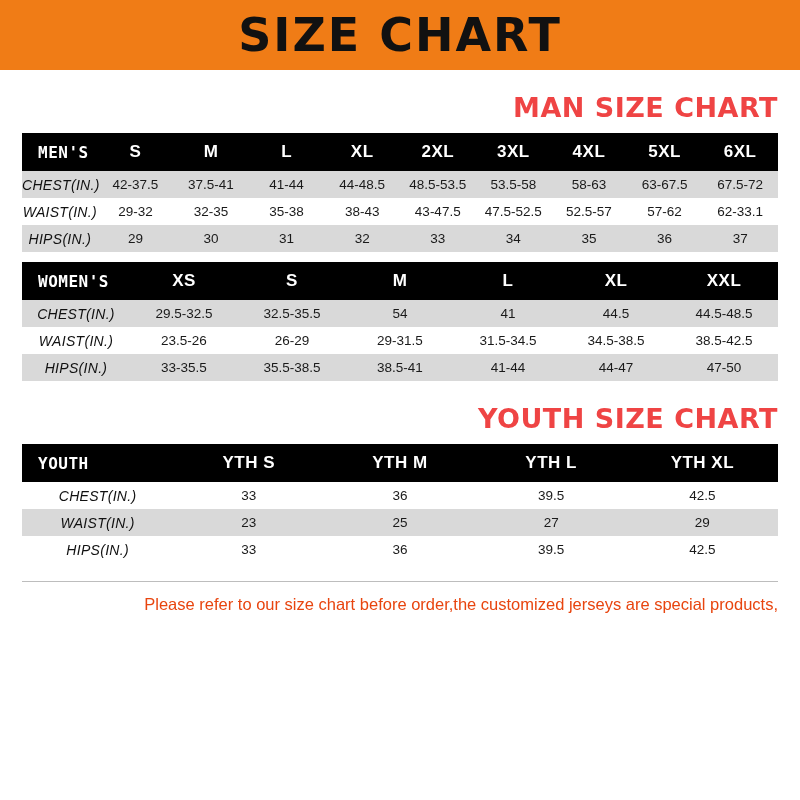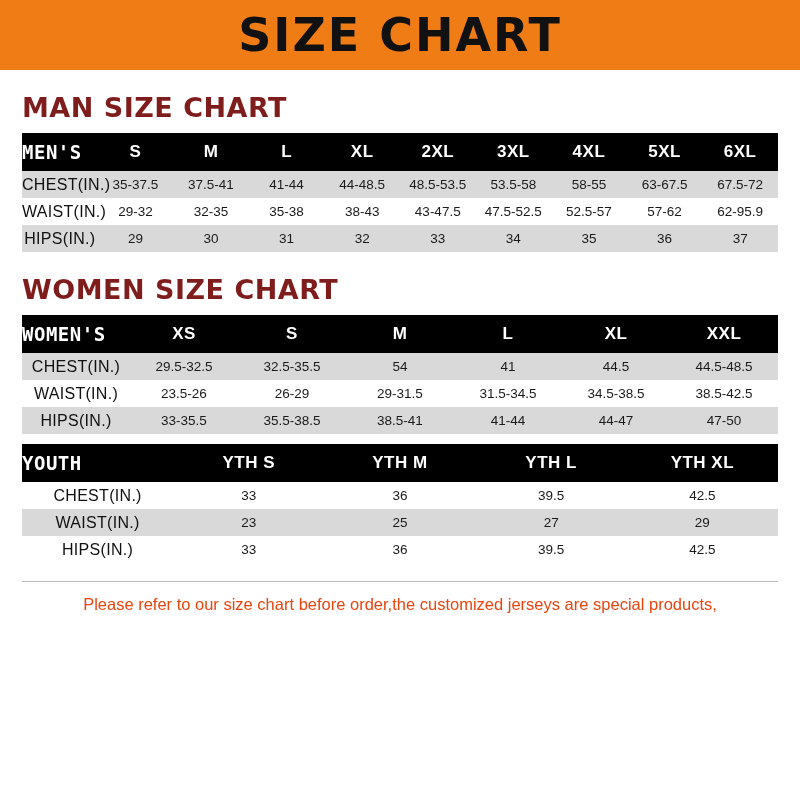--- a/index.html
+++ b/index.html
@@ -35,25 +35,25 @@
     font-size: 46px;
     letter-spacing: 2px;
     color: #111111;
     line-height: 1;
   }
   .content {
     padding: 0 22px;
     box-sizing: border-box;
   }
   .section-title {
-    text-align: left;
+    text-align: right;
     font-family: "DejaVu Sans", sans-serif;
     font-weight: bold;
     font-size: 27px;
-    color: #7f1d1d;
+    color: #ef4444;
     letter-spacing: 0.5px;
   }
   .t1-title { margin-top: 22px; }
   .t2-title { margin-top: 22px; }
   .t3-title { margin-top: 22px; }
 
   table.size {
     width: 100%;
     border-collapse: collapse;
     table-layout: fixed;
@@ -73,42 +73,44 @@
   table.size thead th {
     background: #000000;
     color: #ffffff;
     font-weight: bold;
     font-size: 17px;
     height: 38px;
     letter-spacing: 0.5px;
   }
   table.size thead th.rowlabel {
     text-align: left;
+    padding-left: 16px;
     font-family: "DejaVu Sans Mono", monospace;
     font-weight: bold;
-    font-size: 19px;
+    font-size: 16px;
   }
   table.size tbody tr.alt td {
     background: #d9d9d9;
   }
   table.size tbody tr.plain td {
     background: #ffffff;
   }
   table.size tbody td.rowlabel {
-    font-size: 16px;
+    font-size: 14px;
     color: #111111;
     font-family: "Liberation Sans", sans-serif;
     letter-spacing: 0.3px;
+    font-style: italic;
   }
   
   .note {
     margin-top: 18px;
     border-top: 1px solid #bdbdbd;
     padding-top: 10px;
-    text-align: center;
+    text-align: right;
     color: #e8450f;
     font-size: 16.5px;
     line-height: 1.5;
     font-family: "Liberation Sans", sans-serif;
   }
   .note div { white-space: nowrap; }
 </style>
 </head>
 <body>
 
@@ -132,58 +134,57 @@
           <th>2XL</th>
           <th>3XL</th>
           <th>4XL</th>
           <th>5XL</th>
           <th>6XL</th>
         </tr>
       </thead>
       <tbody>
         <tr class="alt">
           <td class="rowlabel">CHEST(IN.)</td>
-          <td>35-37.5</td>
+          <td>42-37.5</td>
           <td>37.5-41</td>
           <td>41-44</td>
           <td>44-48.5</td>
           <td>48.5-53.5</td>
           <td>53.5-58</td>
-          <td>58-55</td>
+          <td>58-63</td>
           <td>63-67.5</td>
           <td>67.5-72</td>
         </tr>
         <tr class="plain">
           <td class="rowlabel">WAIST(IN.)</td>
           <td>29-32</td>
           <td>32-35</td>
           <td>35-38</td>
           <td>38-43</td>
           <td>43-47.5</td>
           <td>47.5-52.5</td>
           <td>52.5-57</td>
           <td>57-62</td>
-          <td>62-95.9</td>
+          <td>62-33.1</td>
         </tr>
         <tr class="alt">
           <td class="rowlabel">HIPS(IN.)</td>
           <td>29</td>
           <td>30</td>
           <td>31</td>
           <td>32</td>
           <td>33</td>
           <td>34</td>
           <td>35</td>
           <td>36</td>
           <td>37</td>
         </tr>
       </tbody>
     </table>
 
-    <div class="section-title t2-title">WOMEN SIZE CHART</div>
     <table class="size">
       <thead>
         <tr>
           <th class="rowlabel">WOMEN'S</th>
           <th>XS</th>
           <th>S</th>
           <th>M</th>
           <th>L</th>
           <th>XL</th>
           <th>XXL</th>
@@ -213,20 +214,21 @@
           <td>33-35.5</td>
           <td>35.5-38.5</td>
           <td>38.5-41</td>
           <td>41-44</td>
           <td>44-47</td>
           <td>47-50</td>
         </tr>
       </tbody>
     </table>
 
+    <div class="section-title t3-title">YOUTH SIZE CHART</div>
     <table class="size">
       <thead>
         <tr>
           <th class="rowlabel">YOUTH</th>
           <th>YTH S</th>
           <th>YTH M</th>
           <th>YTH L</th>
           <th>YTH XL</th>
         </tr>
       </thead>

